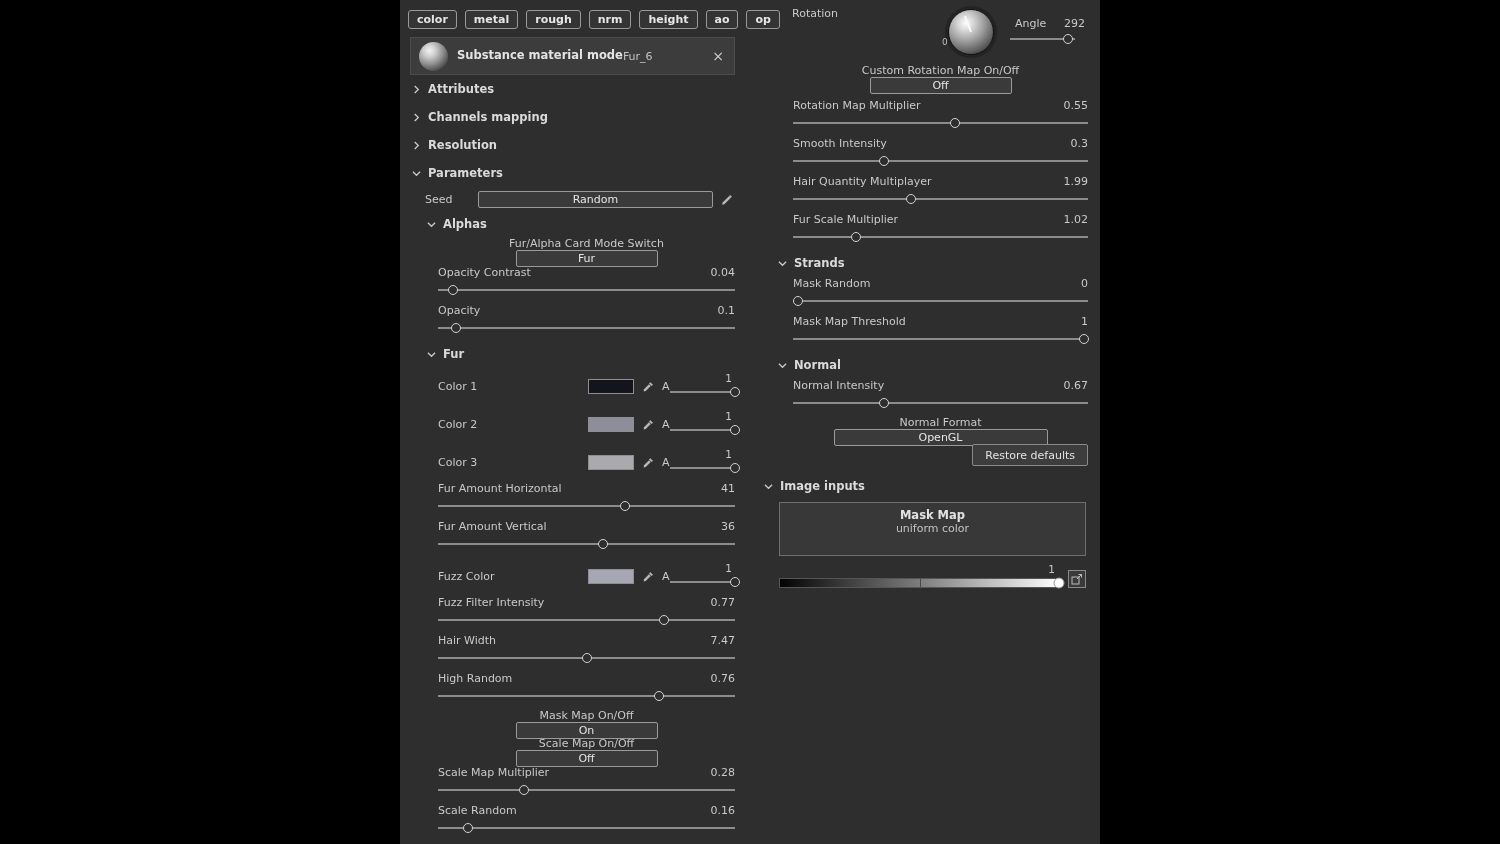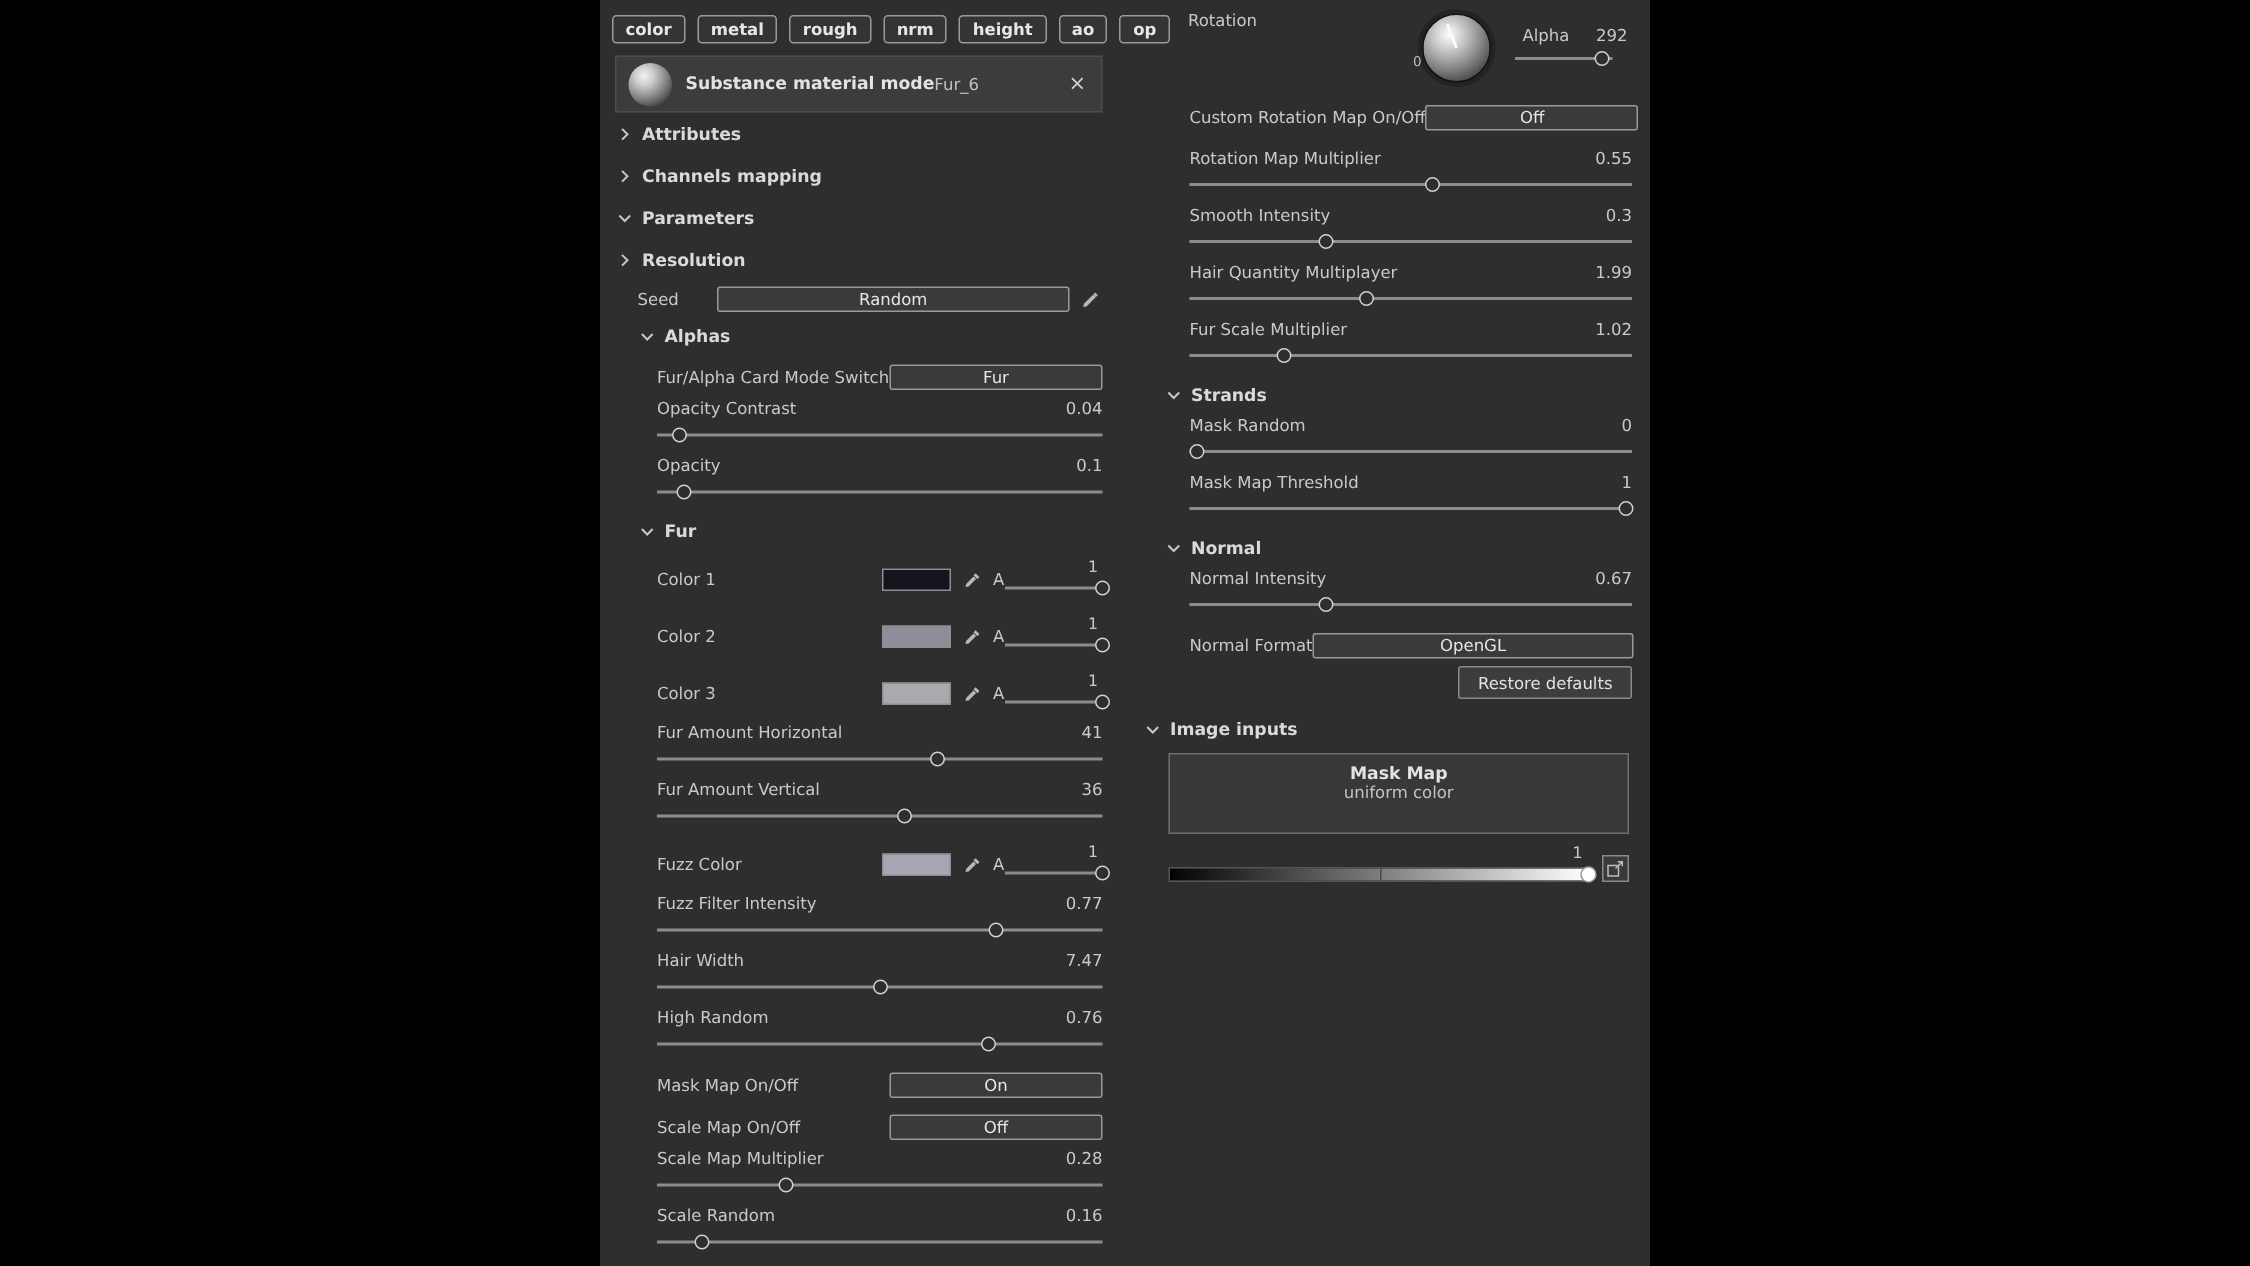--- a/index.html
+++ b/index.html
@@ -56,21 +56,21 @@
   
   .param{height:38px;position:relative;}
   .param-head{display:flex;justify-content:space-between;padding-top:1px;}
   .slider{position:relative;height:10px;cursor:pointer;}
   .param .slider{position:absolute;left:0;right:0;top:20px;}
   .track{position:absolute;left:0;right:0;top:4px;height:2px;background:#8c8c8c;}
   .handle{position:absolute;top:0;width:8px;height:8px;border:1.5px solid #d2d2d2;border-radius:50%;
           background:#2e2e2e;transform:translateX(-50%);}
 
   
-  .switch-row{display:flex;align-items:center;justify-content:space-between;height:28px;}
+  .switch-row{display:flex;align-items:center;justify-content:space-between;height:28px;flex-direction:column;}
 
   
   .color-row{display:flex;align-items:center;height:38px;}
   .color-row .plabel{width:150px;flex:0 0 auto;}
   .swatch{width:44px;height:13px;border:1px solid #8f8f8f;flex:0 0 auto;cursor:pointer;}
   .alpha{margin-left:8px;font-size:11px;color:#c9c9c9;}
   .color-row .icon{margin-left:7px;width:13px;}
   .mini{width:67px;margin-left:auto;position:relative;height:28px;}
   .mini-value{position:absolute;right:3px;top:0;font-size:10.5px;color:#c9c9c9;}
   .mini .slider{position:absolute;left:0;right:0;bottom:3px;}
@@ -143,29 +143,29 @@
       <span>Attributes</span>
     </div>
     <div class="sect">
       <svg class="chev" viewBox="0 0 10 10">
           <polyline points="3,1 7,5 3,9" fill="none" stroke="#c8c8c8" stroke-width="1.5"></polyline>
         </svg>
       <span>Channels mapping</span>
     </div>
     <div class="sect">
       <svg class="chev" viewBox="0 0 10 10">
+          <polyline points="3,1 7,5 3,9" fill="none" stroke="#c8c8c8" stroke-width="1.5"></polyline>
+        </svg>
+      <span>Resolution</span>
+    </div>
+    <div class="sect">
+      <svg class="chev" viewBox="0 0 10 10">
           <polyline points="1,3 5,7 9,3" fill="none" stroke="#c8c8c8" stroke-width="1.5"></polyline>
         </svg>
       <span>Parameters</span>
-    </div>
-    <div class="sect">
-      <svg class="chev" viewBox="0 0 10 10">
-          <polyline points="3,1 7,5 3,9" fill="none" stroke="#c8c8c8" stroke-width="1.5"></polyline>
-        </svg>
-      <span>Resolution</span>
     </div>
 
     <div class="seed">
       <span class="plabel">Seed</span>
       <button class="wide-btn">Random</button>
       <span class="icon">
         <svg width="13" height="13" viewBox="0 0 12 12">
             <path d="M2 10.8 L2.4 8.8 L8.2 3 L9.8 4.6 L4 10.4 Z" fill="#b8b8b8"></path>
             <path d="M8.8 2.4 L10.4 4" stroke="#b8b8b8" stroke-width="1.6"></path>
           </svg>
@@ -384,21 +384,21 @@
   </div>
 
   <div class="col-right">
 
     <div class="rot-area">
       <span class="plabel rot-label">Rotation</span>
       <div class="knob">
         <div class="knob-pointer"></div>
       </div>
       <span class="knob-zero">0</span>
-      <span class="plabel angle-label">Alpha</span>
+      <span class="plabel angle-label">Angle</span>
       <span class="pvalue angle-value">292</span>
       <div class="slider angle-slider">
         <div class="track"></div>
         <div class="handle" style="left: 89%;"></div>
       </div>
     </div>
 
     <div class="rinner">
       <div class="switch-row">
         <span class="plabel">Custom Rotation Map On/Off</span>

